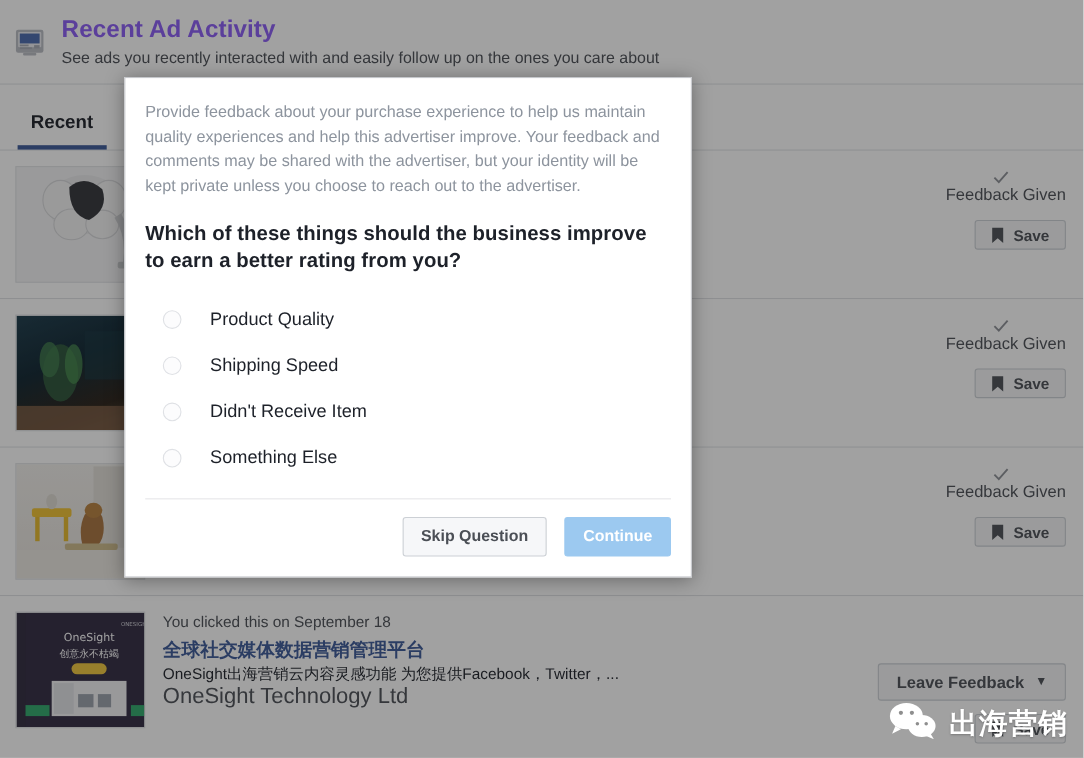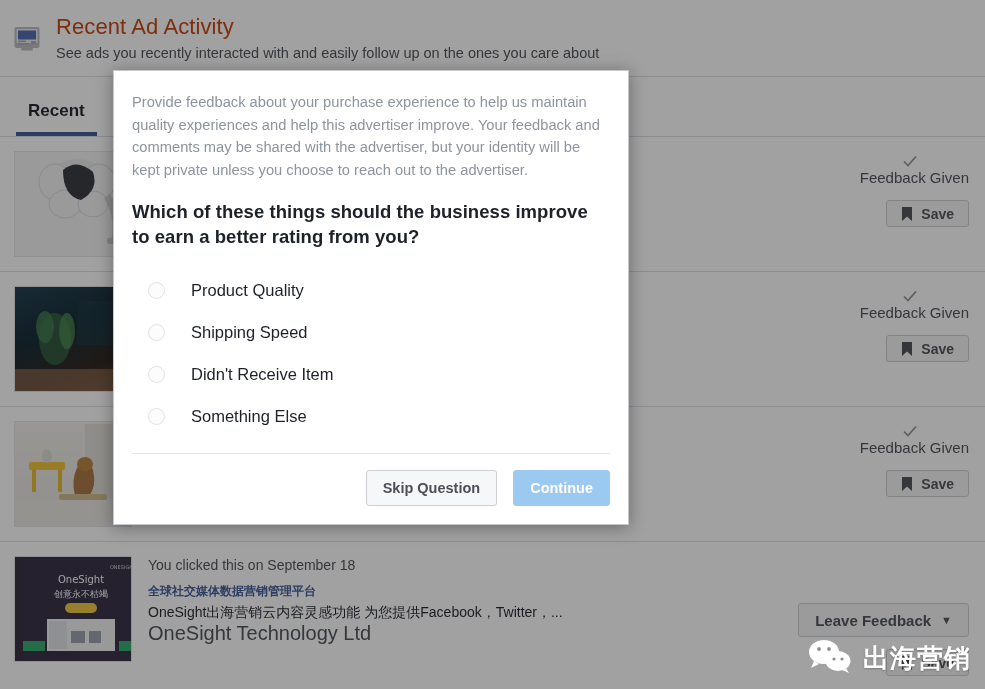--- a/index.html
+++ b/index.html
@@ -35,22 +35,22 @@
   .monitor-icon {
     width: 30px;
     height: 30px;
     flex: 0 0 30px;
     margin-right: 14px;
     margin-top: 2px;
   }
   .header-texts { display: flex; flex-direction: column; justify-content: center; }
   .page-title {
     font-size: 22px;
-    font-weight: normal;
-    color: #c2410c;
+    font-weight: bold;
+    color: #8b5cf6;
     line-height: 26px;
     letter-spacing: .1px;
   }
   .page-subtitle {
     font-size: 14.5px;
     color: #4b4f56;
     line-height: 20px;
     margin-top: 3px;
   }
 
@@ -107,21 +107,21 @@
     padding-left: 16px;
     min-width: 0;
   }
   .ad-when {
     font-size: 14px;
     color: #4b4f56;
     line-height: 19px;
     margin-bottom: 5px;
   }
   .ad-link {
-    font-size: 12px;
+    font-size: 17px;
     color: #3b5998;
     font-weight: bold;
     line-height: 22px;
     white-space: nowrap;
     overflow: hidden;
     text-overflow: ellipsis;
   }
   .ad-desc {
     font-size: 14px;
     color: #1d2129;

